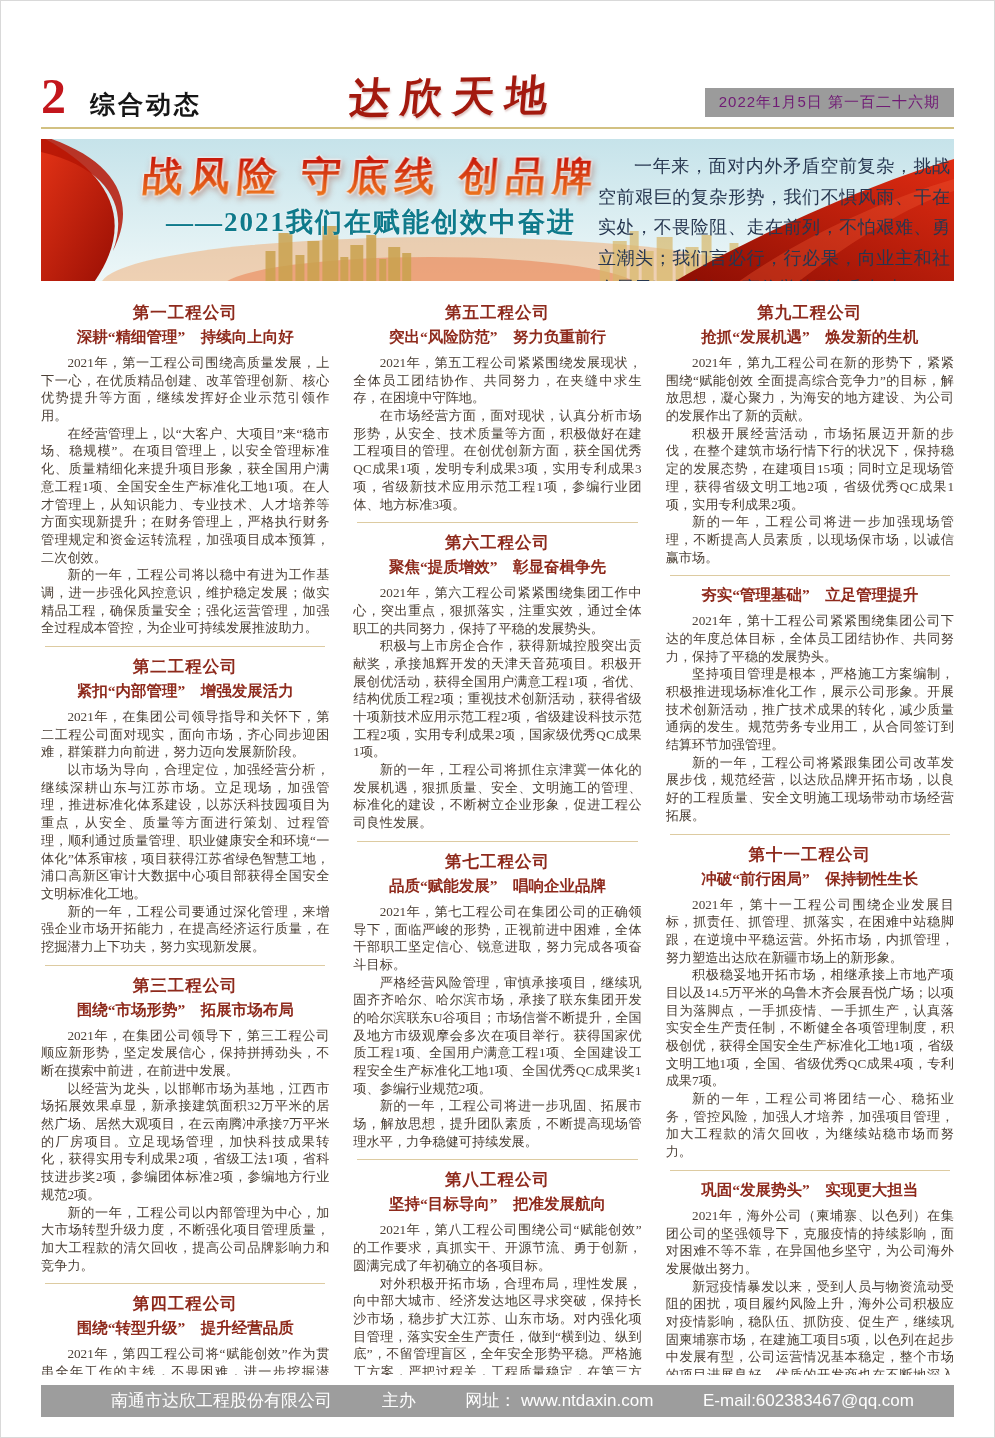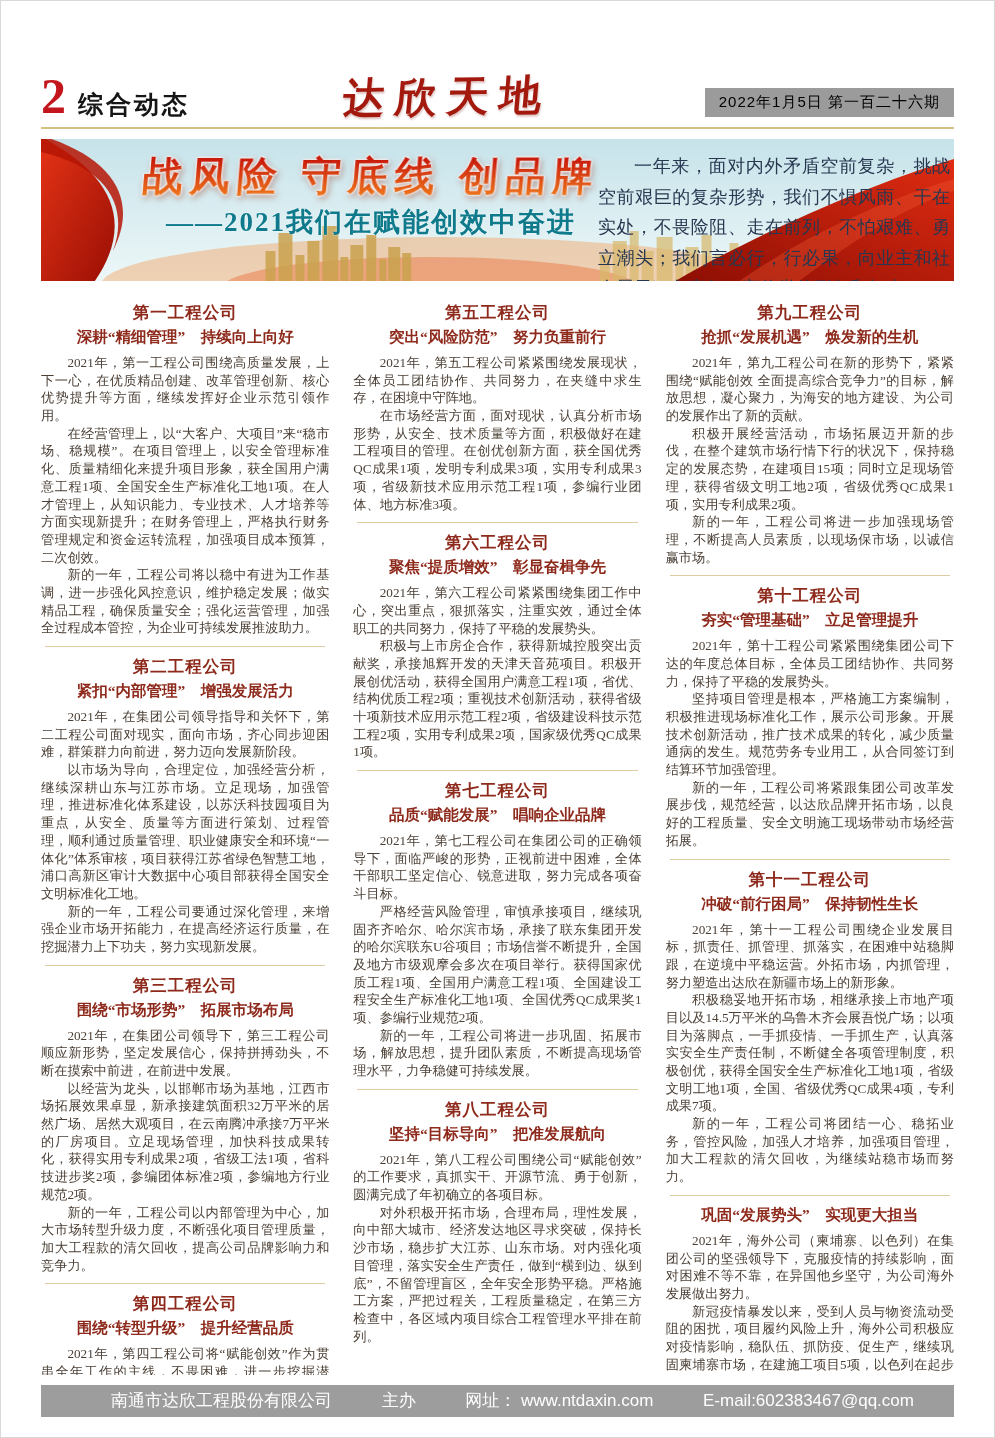--- a/index.html
+++ b/index.html
@@ -14,30 +14,30 @@
     margin:40px 40px 0 40px;padding:0 0 10px 0;
     border-bottom:2px solid #d2c182;
     display:flex;align-items:flex-end;justify-content:space-between;
   }
   .header-left{display:flex;align-items:flex-end;}
   .page-number{
     font-size:50px;line-height:0.85;font-weight:bold;color:#c3161c;
     font-family:"Liberation Serif",serif;
   }
   .section-title{
-    font-size:25px;font-weight:bold;color:#161616;margin-left:12px;
+    font-size:25px;font-weight:bold;color:#161616;margin-left:24px;
     letter-spacing:3px;line-height:1;
   }
   .masthead{
     font-size:42px;font-weight:bold;color:#a3190e;line-height:0.9;
     letter-spacing:10px;transform:skewX(-6deg) rotate(-1deg);
     text-shadow:1px 2px 2px rgba(120,20,10,.25);
   }
   .issue-badge{
-    background:#9b9b9b;color:#000000;font-family:"Liberation Sans",sans-serif;
+    background:#9b9b9b;color:#701a75;font-family:"Liberation Sans",sans-serif;
     font-size:15px;padding:5px 14px;letter-spacing:1px;white-space:nowrap;margin-top:47px;
   }
   
   .banner{
     position:relative;height:142px;margin:10px 40px 12px 40px;overflow:hidden;
   }
   .banner-bg{position:absolute;inset:0;width:100%;height:100%;}
   .banner-titles{
     position:absolute;left:70px;top:10px;width:520px;text-align:center;
   }
@@ -204,20 +204,21 @@
         <h4>突出“风险防范”　努力负重前行</h4>
         <p>2021年，第五工程公司紧紧围绕发展现状，全体员工团结协作、共同努力，在夹缝中求生存，在困境中守阵地。</p>
         <p>在市场经营方面，面对现状，认真分析市场形势，从安全、技术质量等方面，积极做好在建工程项目的管理。在创优创新方面，获全国优秀QC成果1项，发明专利成果3项，实用专利成果3项，省级新技术应用示范工程1项，参编行业团体、地方标准3项。</p>
       </article>
       <hr class="divider">
       <article class="article">
         <h3>第六工程公司</h3>
         <h4>聚焦“提质增效”　彰显奋楫争先</h4>
         <p>2021年，第六工程公司紧紧围绕集团工作中心，突出重点，狠抓落实，注重实效，通过全体职工的共同努力，保持了平稳的发展势头。</p>
         <p>积极与上市房企合作，获得新城控股突出贡献奖，承接旭辉开发的天津天音苑项目。积极开展创优活动，获得全国用户满意工程1项，省优、结构优质工程2项；重视技术创新活动，获得省级十项新技术应用示范工程2项，省级建设科技示范工程2项，实用专利成果2项，国家级优秀QC成果1项。</p>
+        <p>新的一年，工程公司将抓住京津冀一体化的发展机遇，狠抓质量、安全、文明施工的管理、标准化的建设，不断树立企业形象，促进工程公司良性发展。</p>
       </article>
       <hr class="divider">
       <article class="article">
         <h3>第七工程公司</h3>
         <h4>品质“赋能发展”　唱响企业品牌</h4>
         <p>2021年，第七工程公司在集团公司的正确领导下，面临严峻的形势，正视前进中困难，全体干部职工坚定信心、锐意进取，努力完成各项奋斗目标。</p>
         <p>严格经营风险管理，审慎承接项目，继续巩固齐齐哈尔、哈尔滨市场，承接了联东集团开发的哈尔滨联东U谷项目；市场信誉不断提升，全国及地方市级观摩会多次在项目举行。获得国家优质工程1项、全国用户满意工程1项、全国建设工程安全生产标准化工地1项、全国优秀QC成果奖1项、参编行业规范2项。</p>
         <p>新的一年，工程公司将进一步巩固、拓展市场，解放思想，提升团队素质，不断提高现场管理水平，力争稳健可持续发展。</p>
       </article>
       <hr class="divider">
@@ -233,21 +234,20 @@
     <div class="col">
       <article class="article">
         <h3>第九工程公司</h3>
         <h4>抢抓“发展机遇”　焕发新的生机</h4>
         <p>2021年，第九工程公司在新的形势下，紧紧围绕“赋能创效 全面提高综合竞争力”的目标，解放思想，凝心聚力，为海安的地方建设、为公司的发展作出了新的贡献。</p>
         <p>积极开展经营活动，市场拓展迈开新的步伐，在整个建筑市场行情下行的状况下，保持稳定的发展态势，在建项目15项；同时立足现场管理，获得省级文明工地2项，省级优秀QC成果1项，实用专利成果2项。</p>
         <p>新的一年，工程公司将进一步加强现场管理，不断提高人员素质，以现场保市场，以诚信赢市场。</p>
       </article>
       <hr class="divider">
       <article class="article">
-        <h3>第十工程公司</h3>
         <h4>夯实“管理基础”　立足管理提升</h4>
         <p>2021年，第十工程公司紧紧围绕集团公司下达的年度总体目标，全体员工团结协作、共同努力，保持了平稳的发展势头。</p>
         <p>坚持项目管理是根本，严格施工方案编制，积极推进现场标准化工作，展示公司形象。开展技术创新活动，推广技术成果的转化，减少质量通病的发生。规范劳务专业用工，从合同签订到结算环节加强管理。</p>
         <p>新的一年，工程公司将紧跟集团公司改革发展步伐，规范经营，以达欣品牌开拓市场，以良好的工程质量、安全文明施工现场带动市场经营拓展。</p>
       </article>
       <hr class="divider">
       <article class="article">
         <h3>第十一工程公司</h3>
         <h4>冲破“前行困局”　保持韧性生长</h4>
         <p>2021年，第十一工程公司围绕企业发展目标，抓责任、抓管理、抓落实，在困难中站稳脚跟，在逆境中平稳运营。外拓市场，内抓管理，努力塑造出达欣在新疆市场上的新形象。</p>

